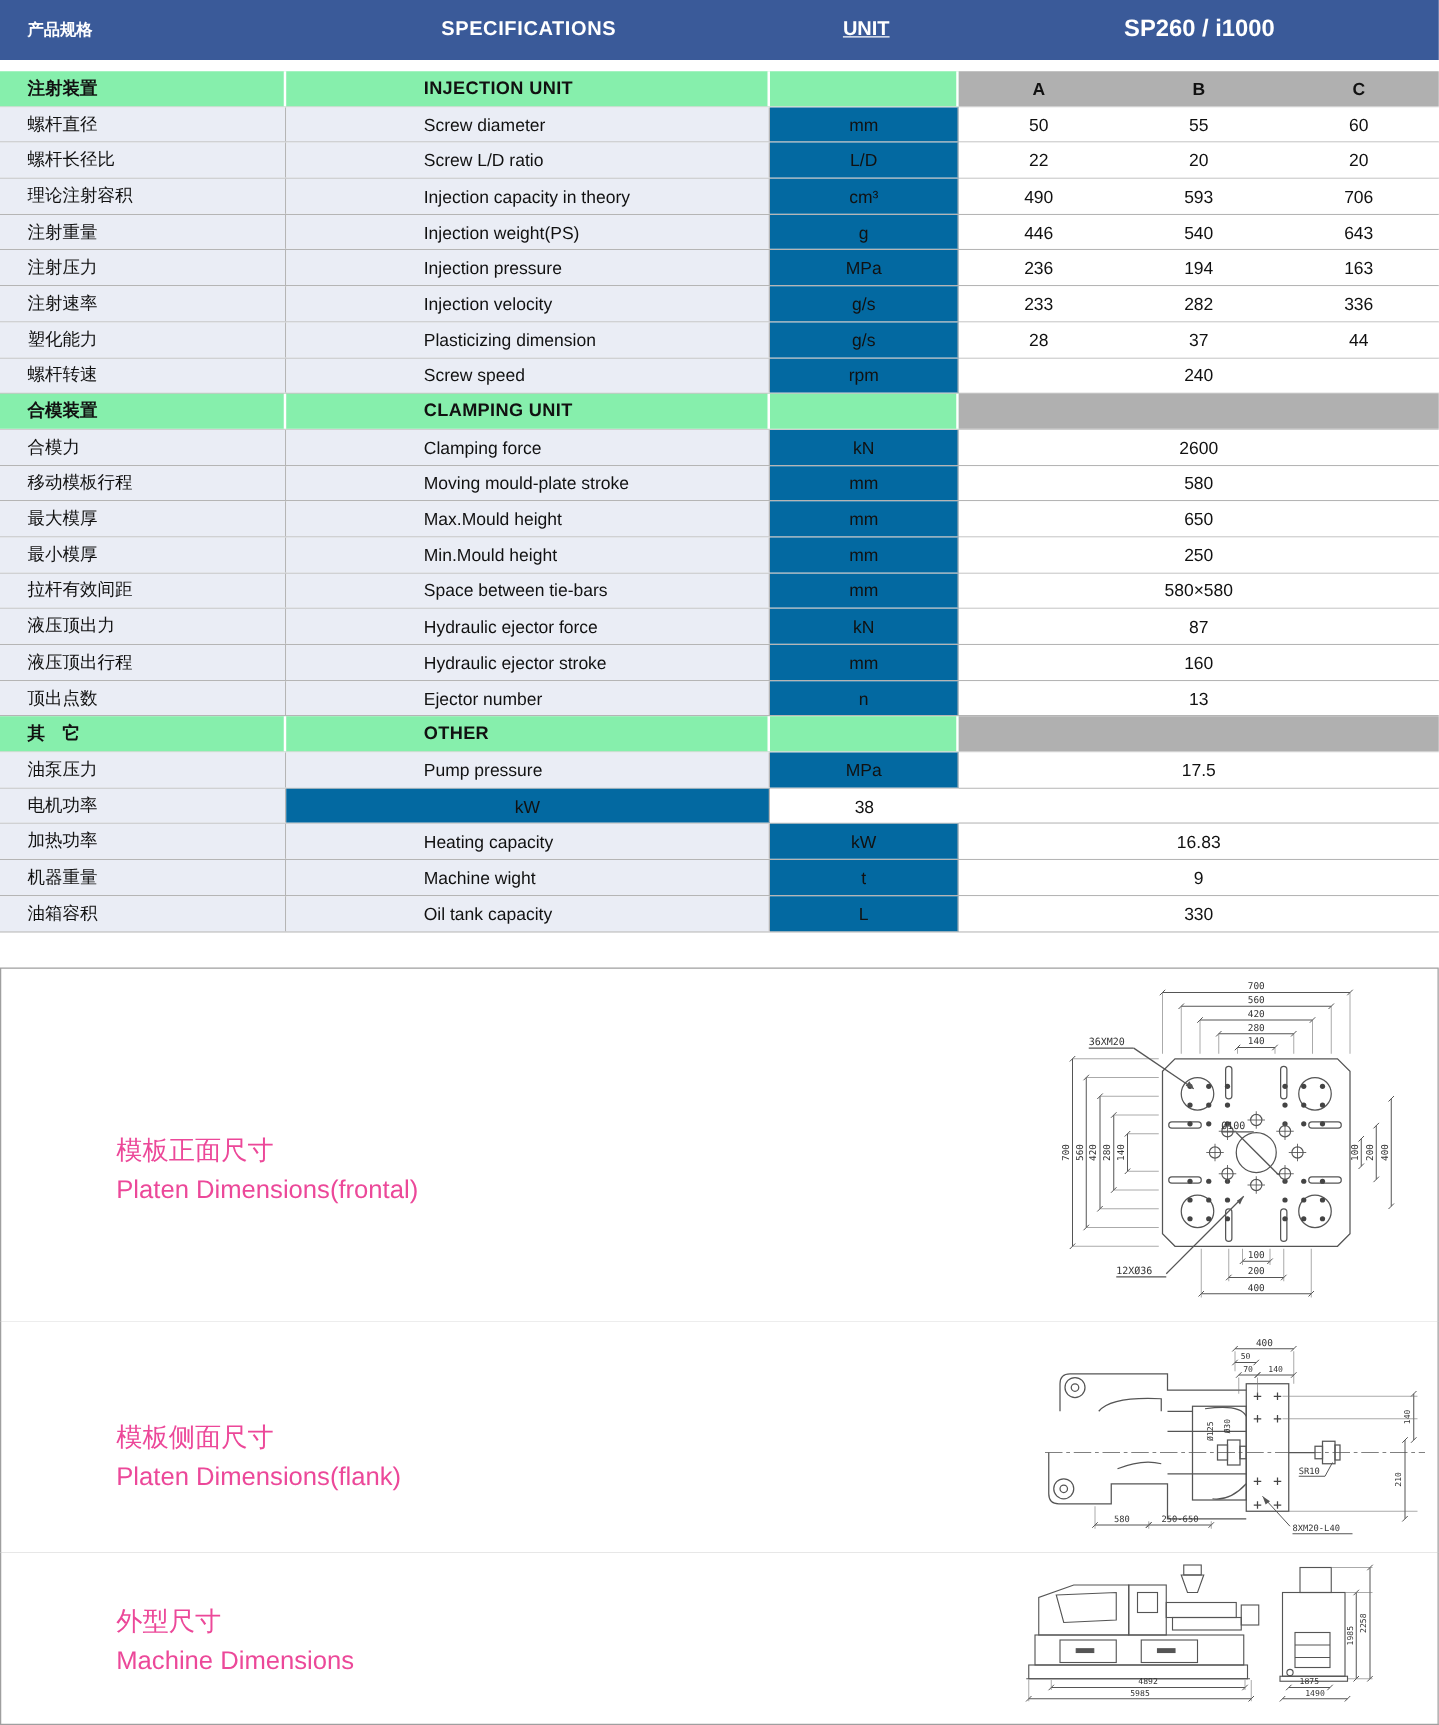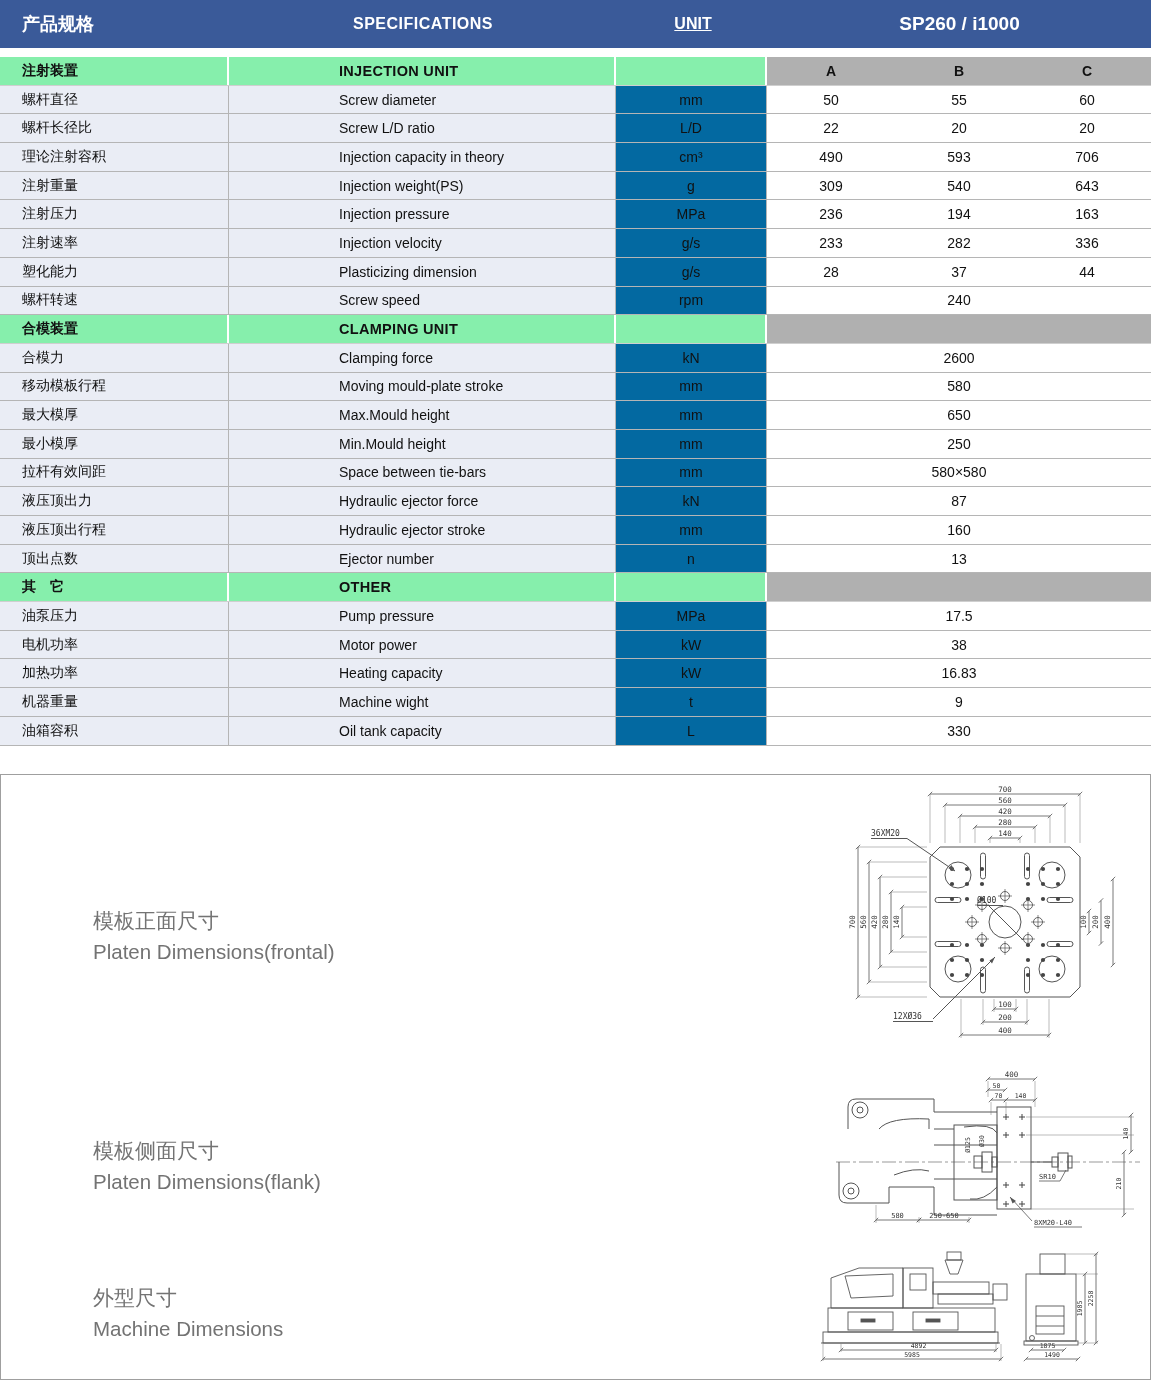--- a/index.html
+++ b/index.html
@@ -2,21 +2,21 @@
 <html><head>
 <meta charset="utf-8">
 <style>
   html,body{margin:0;padding:0;}
   body{
     width:1151px;height:1380px;position:relative;overflow:hidden;
     background:#fff;font-family:"Liberation Sans","DejaVu Sans",sans-serif;color:#111;
   }
   
   .hdr{position:absolute;top:0;left:0;width:1151px;height:48px;background:#3a5a99;color:#fff;}
-  .hdr .h-c1{position:absolute;left:22px;top:0;line-height:48px;font-size:18px;font-weight:bold;}
+  .hdr .h-c1{position:absolute;left:22px;top:0;line-height:48px;font-size:13px;font-weight:bold;}
   .hdr .h-c2{position:absolute;left:230px;width:386px;top:0;line-height:48px;font-size:16px;font-weight:bold;text-align:center;letter-spacing:.5px;}
   .hdr .h-c3{position:absolute;left:618px;width:150px;top:0;line-height:48px;font-size:16px;font-weight:bold;text-align:center;text-decoration:underline;}
   .hdr .h-c4{position:absolute;left:768px;width:383px;top:0;line-height:48px;font-size:19px;font-weight:bold;text-align:center;}
   
   #spec-table{position:absolute;top:57px;left:0;width:1151px;}
   .t-row{display:grid;grid-template-columns:229px 387px 151px 384px;height:28.7px;box-sizing:border-box;border-bottom:1px solid #b5b5b5;}
   .t-cell{display:flex;align-items:center;box-sizing:border-box;font-size:14px;overflow:hidden;white-space:nowrap;}
   .cell-zh{padding-left:22px;background:#eaedf5;border-right:1px solid #b5b5b5;}
   .cell-en{padding-left:110px;background:#eaedf5;border-right:1px solid #b5b5b5;}
   .cell-unit{justify-content:center;background:#0369a1;border-right:1px solid #b5b5b5;}
@@ -25,21 +25,21 @@
   .cell-vals.merged{display:flex;align-items:center;justify-content:center;}
   .section-row{border-bottom:1px solid #cfcfcf;}
   .section-row .t-cell{background:#86efac;font-weight:bold;border-right:2px solid #fff;}
   .section-row .cell-vals{background:#b0b0b0;border-right:none;font-weight:bold;}
   .section-row .cell-en{font-size:14.5px;letter-spacing:.3px;}
   
   .panel{position:absolute;left:0;width:1151px;border:1px solid #9f9f9f;box-sizing:border-box;background:#fff;}
   #panel-frontal{top:774px;height:284px;}
   #panel-flank{top:1057px;height:186px;border-top:none;}
   #panel-machine{top:1242px;height:138px;border-top:none;}
-  .panel-label{position:absolute;left:92px;color:#737373;}
+  .panel-label{position:absolute;left:92px;color:#ec4899;}
   .panel-label .zh{font-size:21px;line-height:1.55;}
   .panel-label .en{font-size:20.5px;line-height:1.4;}
   #panel-frontal .panel-label{top:130px;}
   #panel-flank .panel-label{top:78px;}
   #panel-machine .panel-label{top:40px;}
   .draw{position:absolute;}
   #svg-frontal{left:842px;top:4px;}
   #svg-flank{left:833px;top:10px;}
   #svg-machine{left:792px;top:4px;}
   svg text{font-family:"DejaVu Sans Mono","Liberation Mono",monospace;fill:#333;}
@@ -93,21 +93,21 @@
         <span>490</span>
         <span>593</span>
         <span>706</span>
       </div>
     </div>
     <div class="t-row">
       <div class="t-cell cell-zh">注射重量</div>
       <div class="t-cell cell-en">Injection weight(PS)</div>
       <div class="t-cell cell-unit">g</div>
       <div class="t-cell cell-vals">
-        <span>309</span>
+        <span>446</span>
         <span>540</span>
         <span>643</span>
       </div>
     </div>
     <div class="t-row">
       <div class="t-cell cell-zh">注射压力</div>
       <div class="t-cell cell-en">Injection pressure</div>
       <div class="t-cell cell-unit">MPa</div>
       <div class="t-cell cell-vals">
         <span>236</span>
@@ -202,21 +202,20 @@
       <div class="t-cell cell-vals"></div>
     </div>
     <div class="t-row">
       <div class="t-cell cell-zh">油泵压力</div>
       <div class="t-cell cell-en">Pump pressure</div>
       <div class="t-cell cell-unit">MPa</div>
       <div class="t-cell cell-vals merged">17.5</div>
     </div>
     <div class="t-row">
       <div class="t-cell cell-zh">电机功率</div>
-      <div class="t-cell cell-en">Motor power</div>
       <div class="t-cell cell-unit">kW</div>
       <div class="t-cell cell-vals merged">38</div>
     </div>
     <div class="t-row">
       <div class="t-cell cell-zh">加热功率</div>
       <div class="t-cell cell-en">Heating capacity</div>
       <div class="t-cell cell-unit">kW</div>
       <div class="t-cell cell-vals merged">16.83</div>
     </div>
     <div class="t-row">

